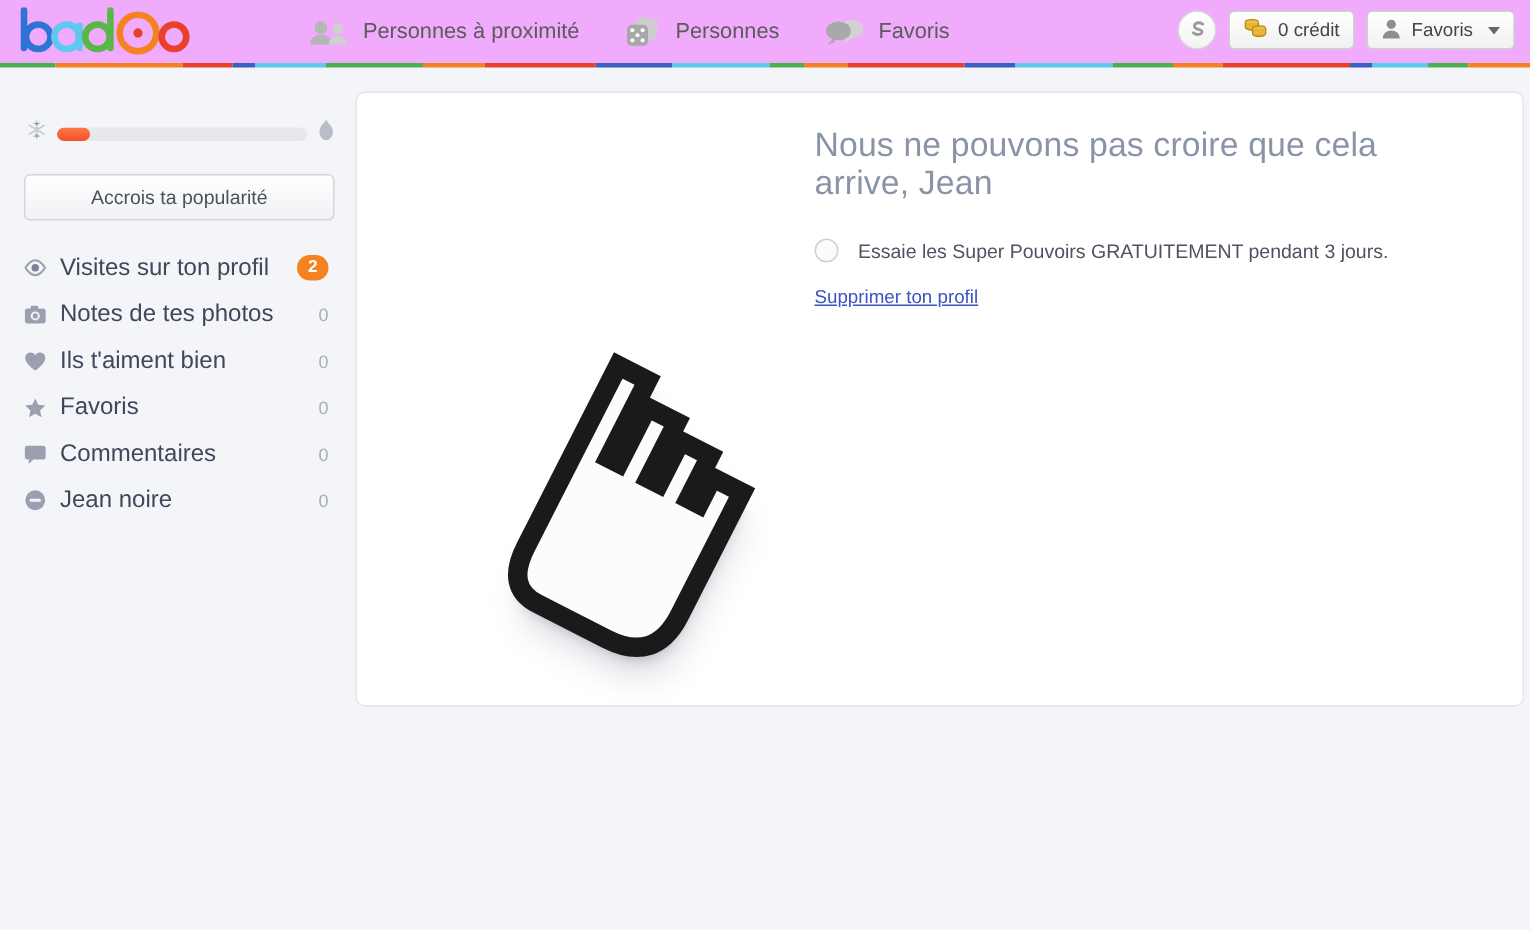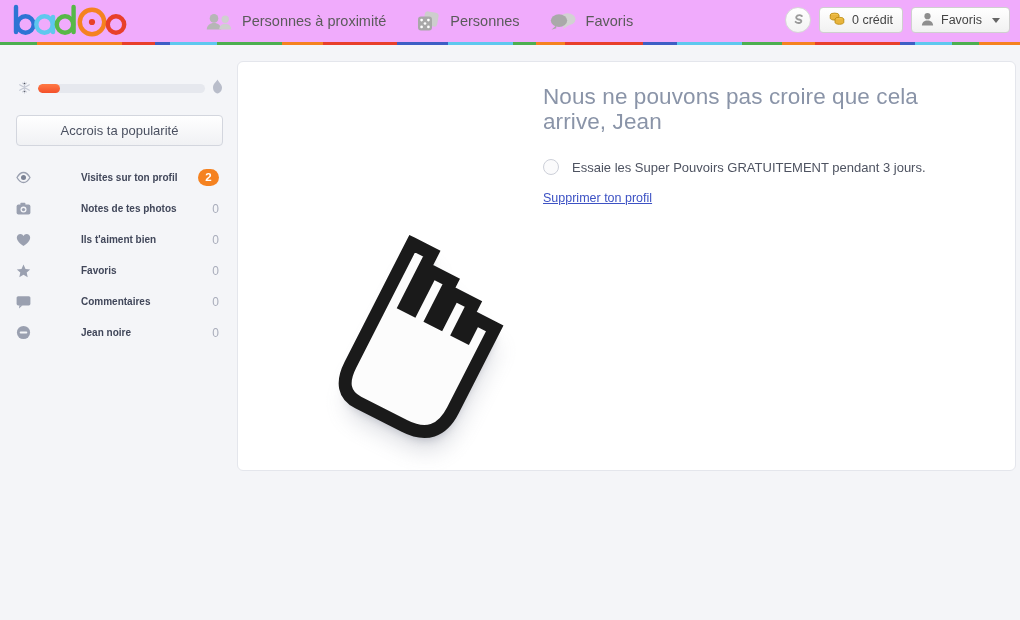--- a/index.html
+++ b/index.html
@@ -188,25 +188,24 @@
     cursor: pointer;
     padding-right: 4px;
   }
   .menu-icon {
     width: 15px; height: 15px;
     flex: 0 0 15px;
     display: flex; align-items: center; justify-content: center;
   }
   .menu-label {
     flex: 1;
-    font-size: 10px;
+    font-size: 16px;
     color: #41475a;
-    font-weight: bold;
+    font-weight: normal;
     white-space: nowrap;
-    margin-left: 41px;
   }
   .menu-count {
     font-size: 12px;
     color: #a9adbb;
   }
   .badge {
     background: #f58220;
     color: #fff;
     font-size: 11.5px;
     font-weight: bold;

